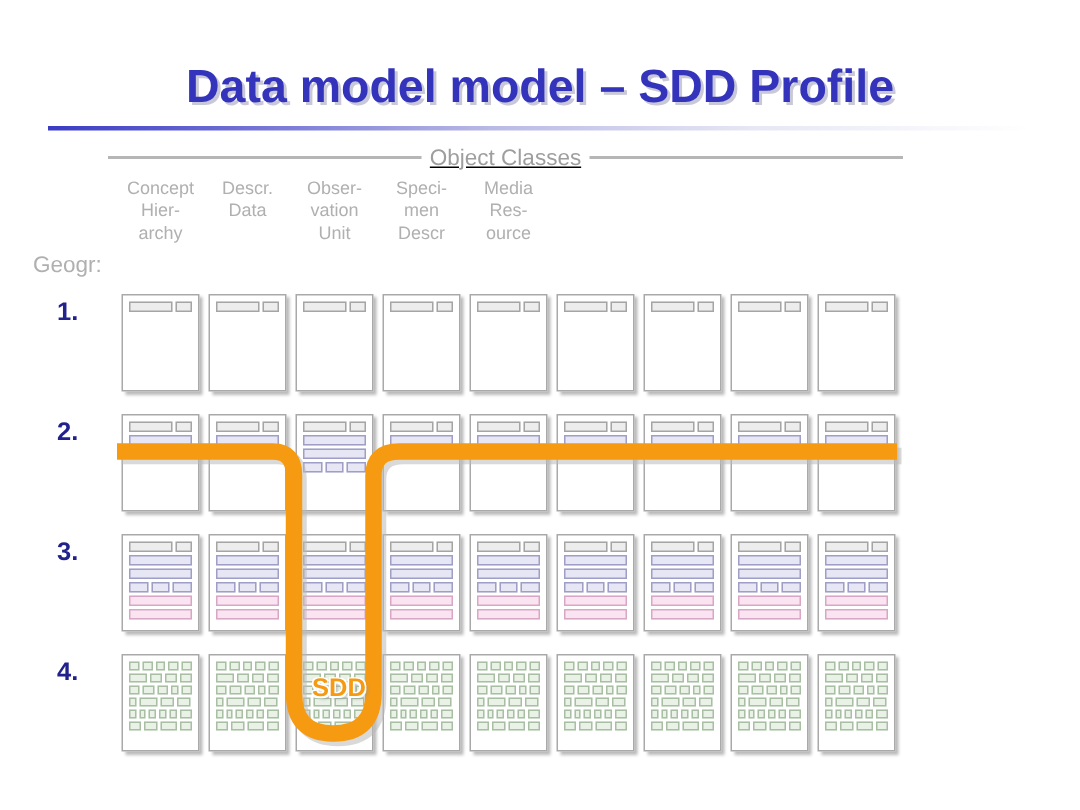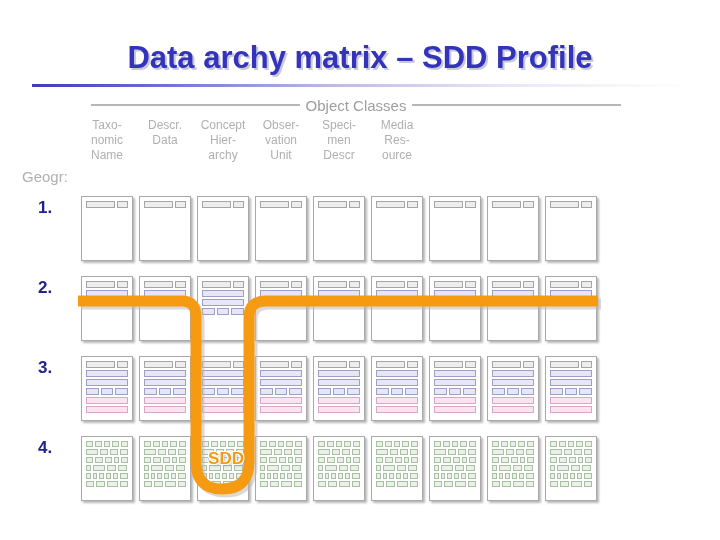--- a/index.html
+++ b/index.html
@@ -15,22 +15,22 @@
     font-size:31px;font-weight:bold;color:#3333bb;letter-spacing:0px;
     text-shadow:2px 2px 0 #c8c8d8;white-space:nowrap;
   }
   .title-rule{
     position:absolute;left:32px;top:84px;width:656px;height:3px;
     background:linear-gradient(to right,#3b3bc4 0%,#6a6ad4 18%,#b9b9e6 45%,#e7e7f5 72%,#ffffff 100%);
   }
 
   
   .oc-band{
-    position:absolute;left:91px;top:96px;width:530px;height:18px;
-    display:flex;align-items:center;justify-content:flex-start;gap:6px;
+    position:absolute;left:72px;top:96px;width:530px;height:18px;
+    display:flex;align-items:center;justify-content:flex-start;gap:6px;text-decoration:underline;
   }
   .oc-dash{flex:1 1 auto;height:0;border-top:2px solid #b6b6b6;}
   .oc-label{
     font-size:15px;color:#9e9e9e;white-space:nowrap;line-height:15px;
   }
 
   
   .head-row{
     position:absolute;left:81px;top:118px;width:523px;height:62px;
     display:flex;gap:6px;
@@ -76,38 +76,35 @@
     position:absolute;left:196px;top:449px;width:60px;text-align:center;
     font-size:17px;font-weight:bold;color:#F59A11;
     text-shadow:1px 1px 0 #ffffff,-1px -1px 0 #ffffff,1px -1px 0 #ffffff,-1px 1px 0 #ffffff,2px 2px 2px rgba(150,150,150,.6);
   }
 </style>
 </head>
 <body>
 
 <div id="slide">
 
-  <div class="title">Data archy matrix – SDD Profile</div>
+  <div class="title">Data model model – SDD Profile</div>
   <div class="title-rule"></div>
 
   <div class="oc-band">
     <span class="oc-dash"></span>
     <span class="oc-label">Object Classes</span>
     <span class="oc-dash"></span>
   </div>
 
   <div class="head-row">
-    <div class="head-cell">Taxo-
-nomic
-Name</div>
-    <div class="head-cell">Descr.
-Data</div>
     <div class="head-cell">Concept
 Hier-
 archy</div>
+    <div class="head-cell">Descr.
+Data</div>
     <div class="head-cell">Obser-
 vation
 Unit</div>
     <div class="head-cell">Speci-
 men
 Descr</div>
     <div class="head-cell">Media
 Res-
 ource</div>
   </div>

